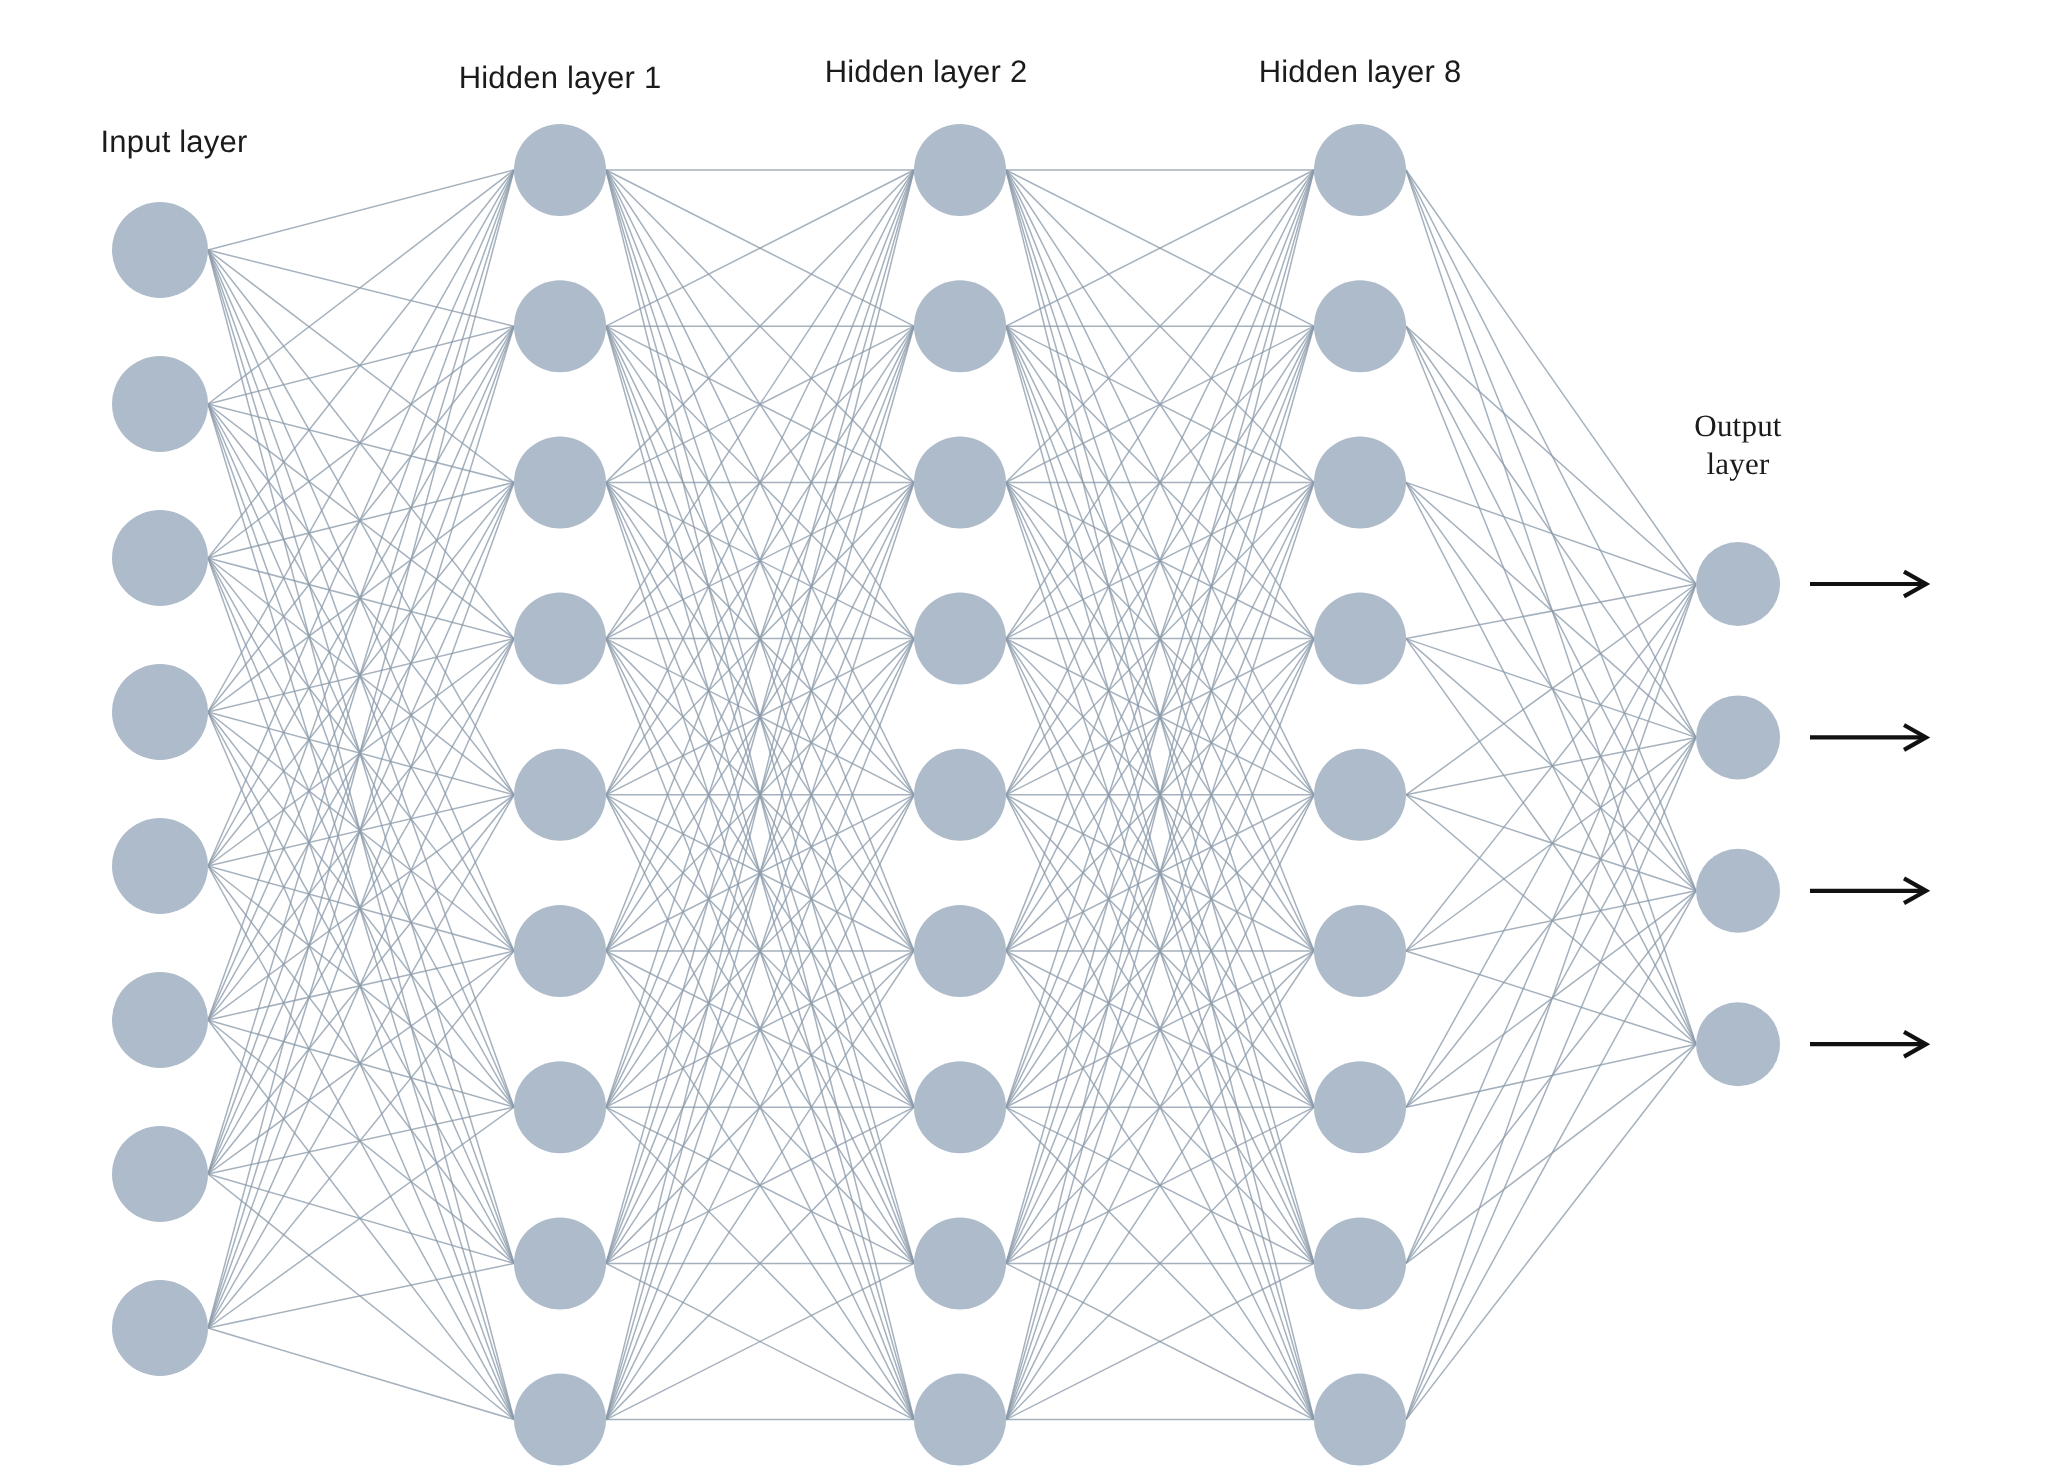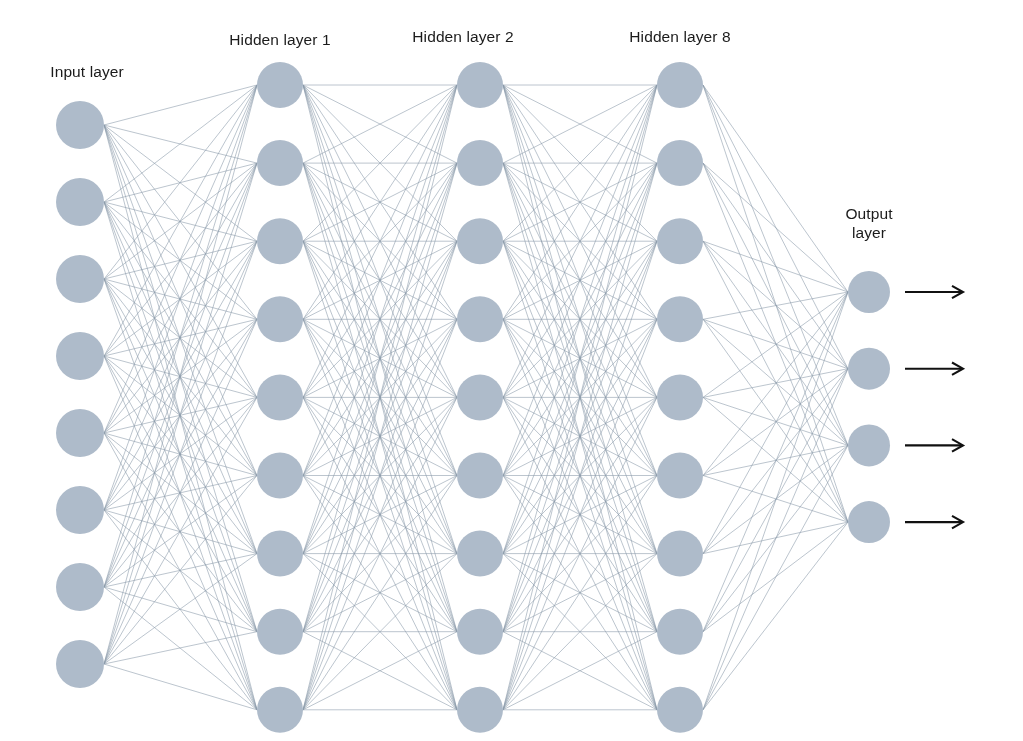--- a/index.html
+++ b/index.html
@@ -33,20 +33,21 @@
     color: #1b1b1b;
     letter-spacing: 0.1px;
     white-space: pre;
     line-height: 1.25;
     text-align: center;
     transform: translateX(-50%);
     user-select: none;
   }
   .layer-label.two-line {
     white-space: pre-line;
+    font-family: Liberation Serif, serif;
   }
 </style>
 </head>
 <body>
 
 <div id="canvas-wrap">
 
   <svg id="net-svg" viewBox="0 0 1023 741">
     <g id="edges-group">
         <line x1="104" y1="125" x2="257" y2="85" stroke="#8c9bab" stroke-width="0.75" stroke-opacity="0.78"></line>

